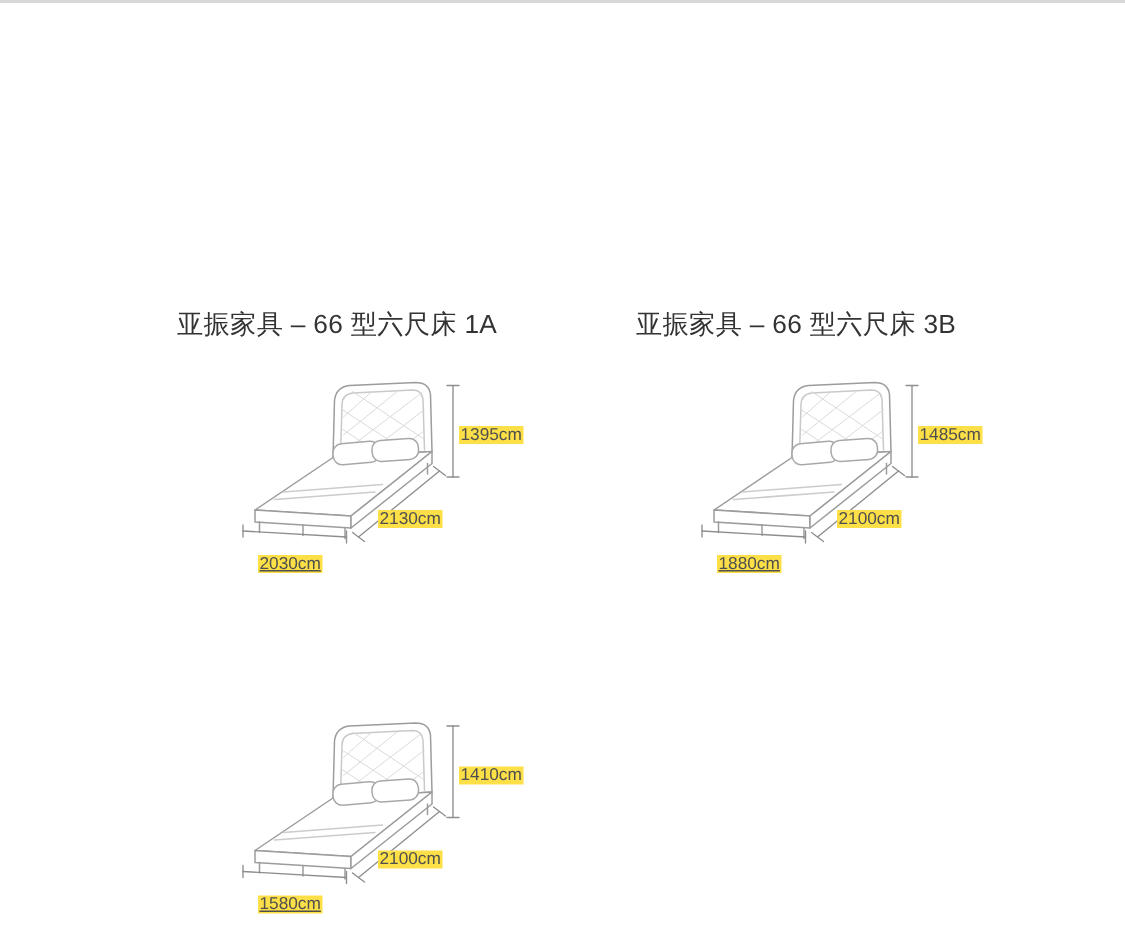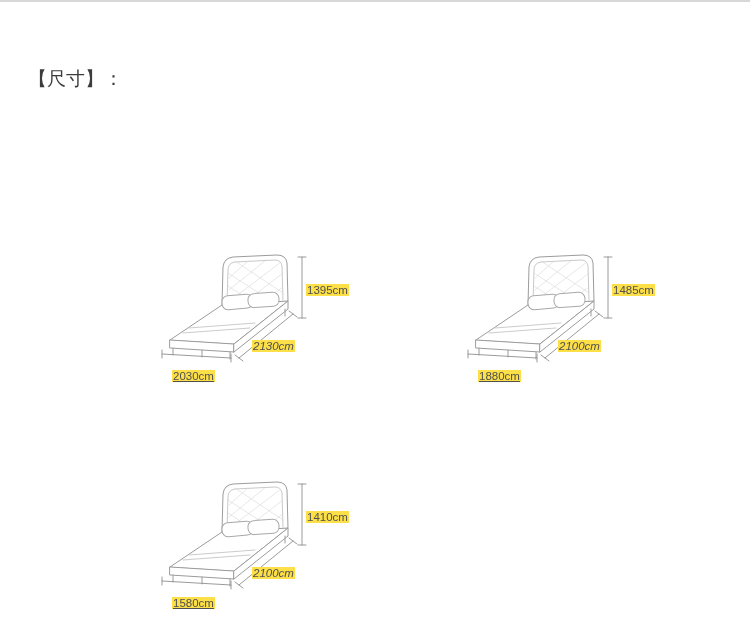--- a/index.html
+++ b/index.html
@@ -19,21 +19,21 @@
   #figure-1a { left: 112px; top: 196px; }
   #figure-3b { left: 418px; top: 196px; }
   #figure-3c { left: 112px; top: 423px; }
   .figure-title { position: absolute; left: 6px; top: 8px; font-size: 17.5px; color: #333333; white-space: nowrap; letter-spacing: 0.2px; }
 
   .bed-svg { position: absolute; left: 22px; top: 52px; width: 200px; height: 130px; }
 
   .dim-label { position: absolute; font-size: 11.5px; color: #4f4f4f; white-space: nowrap; background: #fde047; padding: 0 1px; }
   .dim-height { left: 194px; top: 88px; }
   .dim-width  { left: 60px;  top: 174px; text-decoration: underline; }
-  .dim-depth  { left: 140px; top: 144px; font-style: italic; }
+  .dim-depth  { left: 140px; top: 144px; }
 
   .symbol-defs { position: absolute; width: 0; height: 0; overflow: hidden; }
 </style>
 </head>
 <body>
 
 <svg class="symbol-defs" aria-hidden="true">
   <symbol id="bed-drawing" viewBox="0 0 200 130">
     <g fill="none" stroke="#9c9c9c" stroke-width="1" stroke-linejoin="round" stroke-linecap="round">
 
@@ -84,33 +84,34 @@
         <path d="M155,63 L163,69"></path>
       </g>
     </g>
   </symbol>
 </svg>
 
 <div class="page">
   <div class="top-divider"></div>
 
   <div class="size-block">
-    <div class="size-label">【尺寸】：</div>
   </div>
 
   <div class="figure" id="figure-1a">
+    <div class="figure-title">亚振家具 – 66 型六尺床 1A</div>
     <svg class="bed-svg" viewBox="0 0 200 130">
       <use href="#bed-drawing"></use>
     </svg>
     <span class="dim-label dim-height">1395cm</span>
     <span class="dim-label dim-width">2030cm</span>
     <span class="dim-label dim-depth">2130cm</span>
   </div>
 
   <div class="figure" id="figure-3b">
+    <div class="figure-title">亚振家具 – 66 型六尺床 3B</div>
     <svg class="bed-svg" viewBox="0 0 200 130">
       <use href="#bed-drawing"></use>
     </svg>
     <span class="dim-label dim-height">1485cm</span>
     <span class="dim-label dim-width">1880cm</span>
     <span class="dim-label dim-depth">2100cm</span>
   </div>
 
   <div class="figure" id="figure-3c">
     <svg class="bed-svg" viewBox="0 0 200 130">

